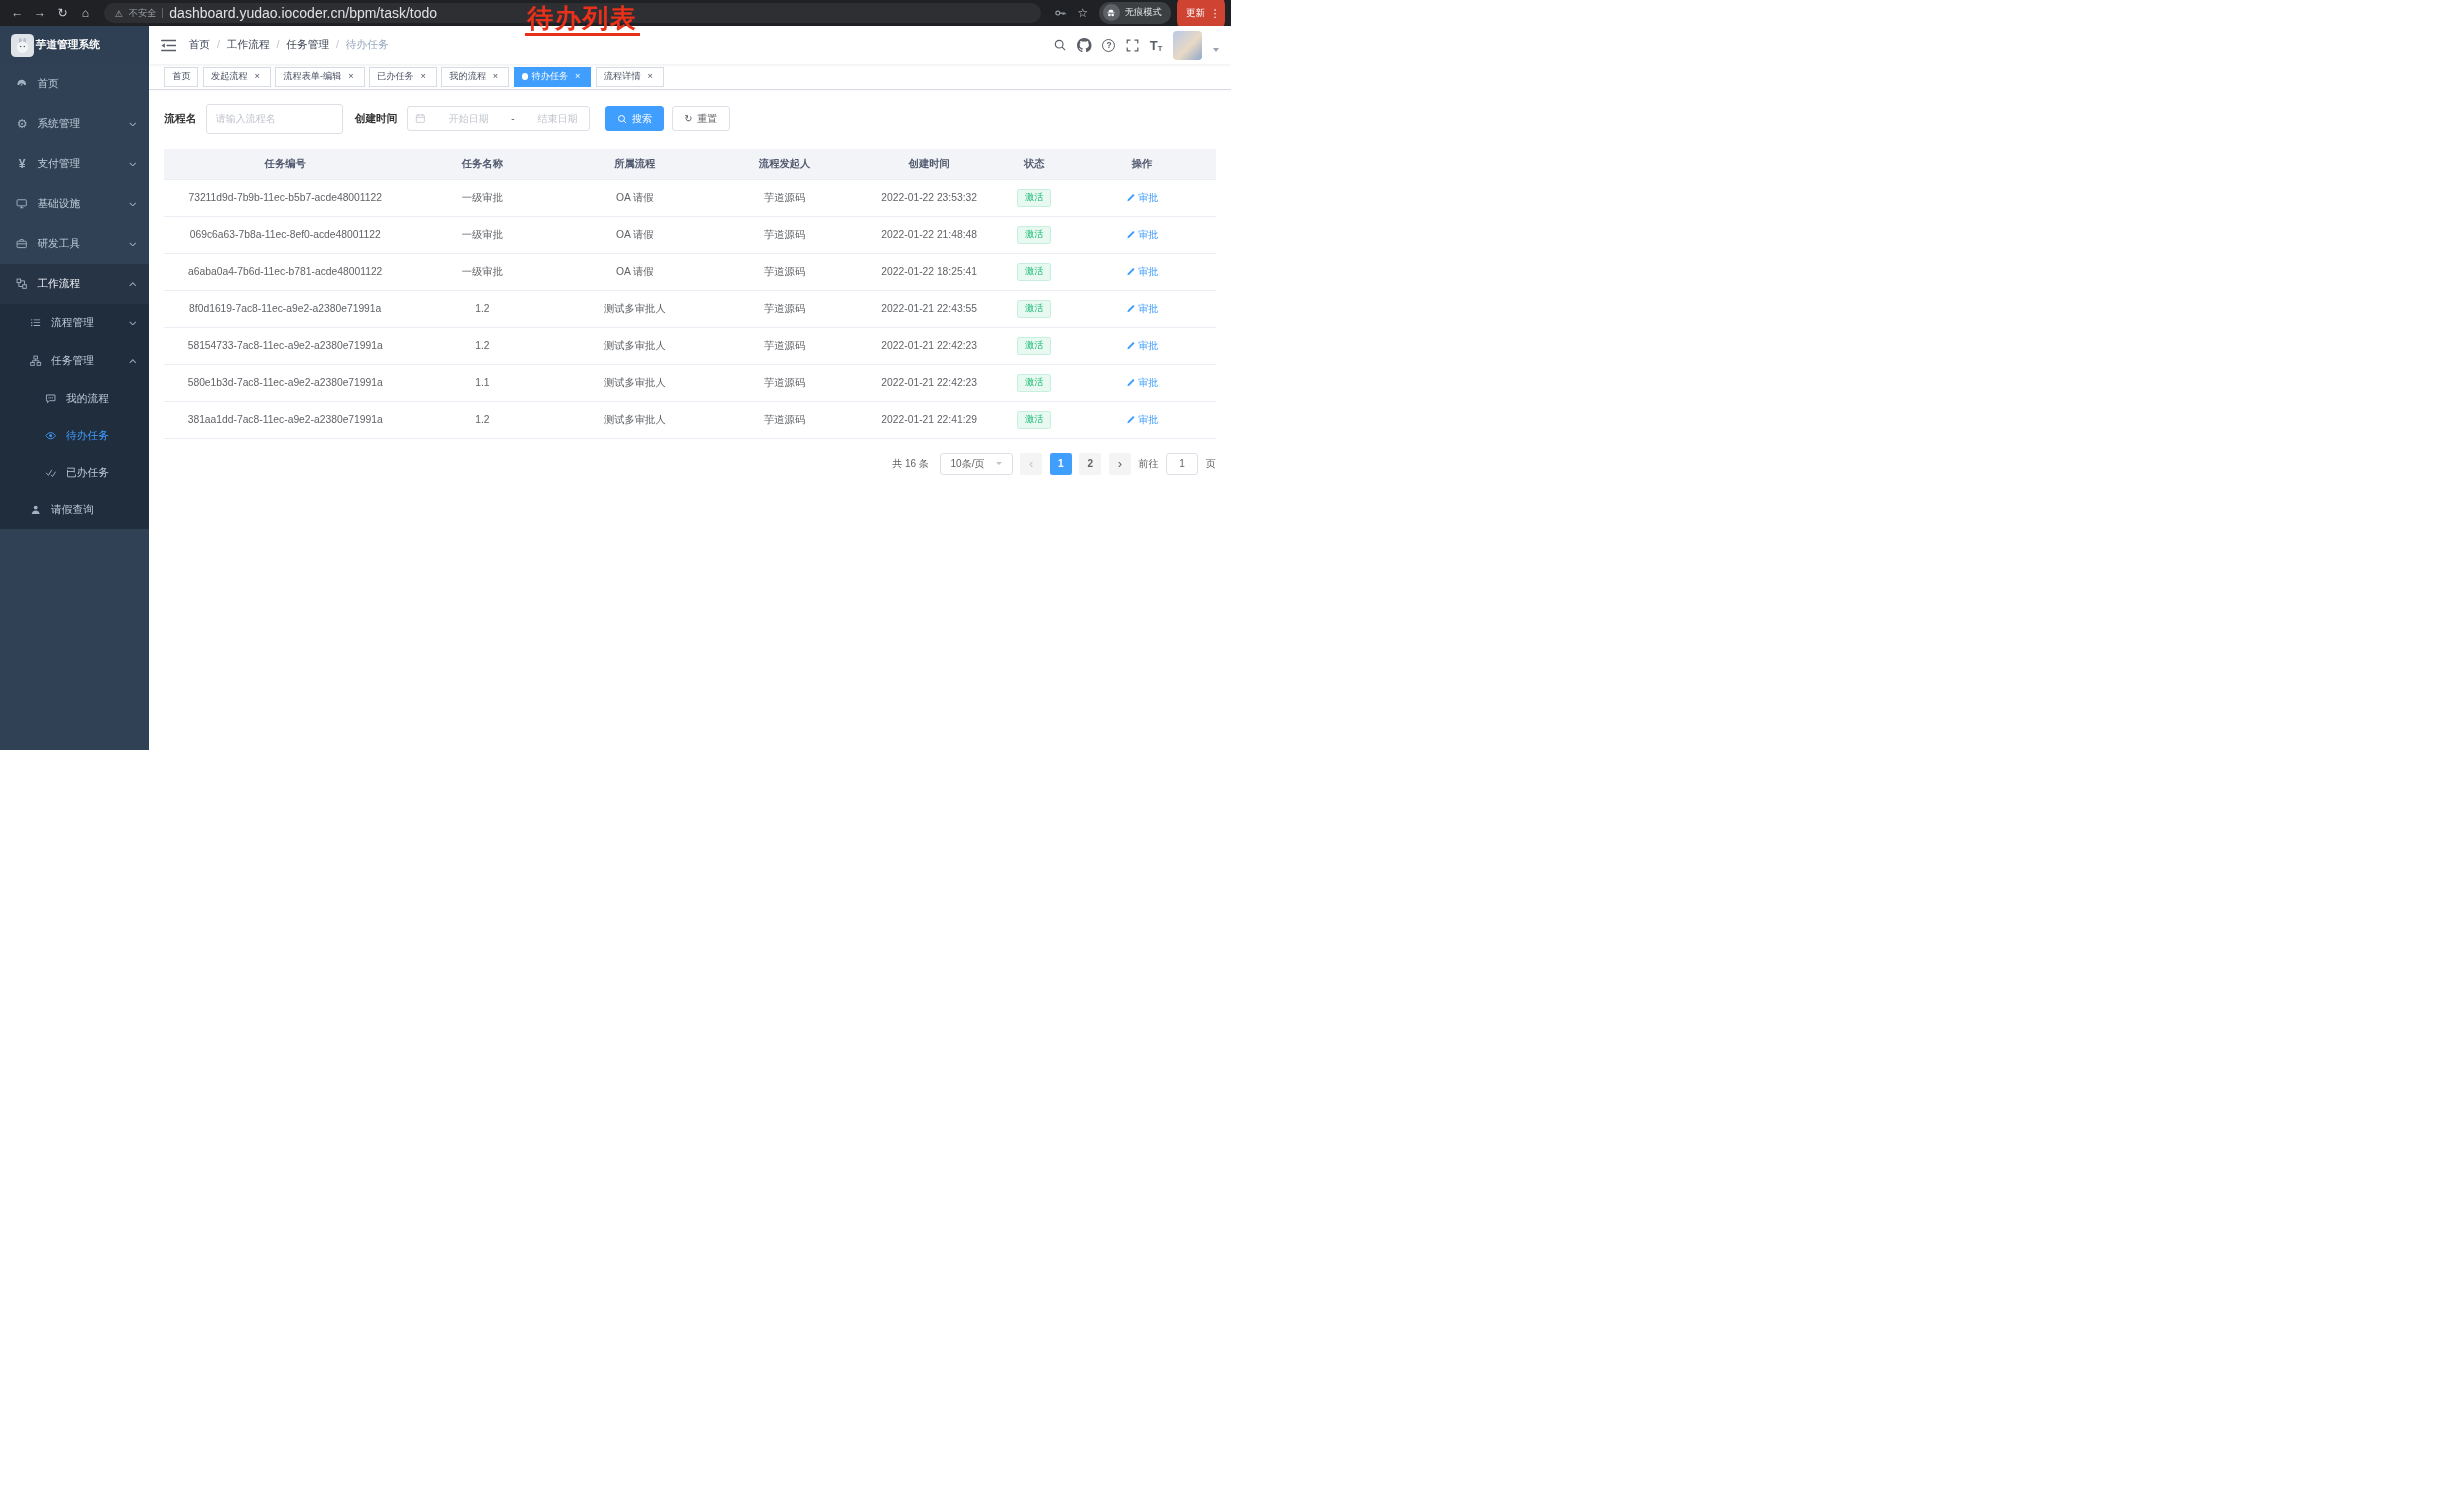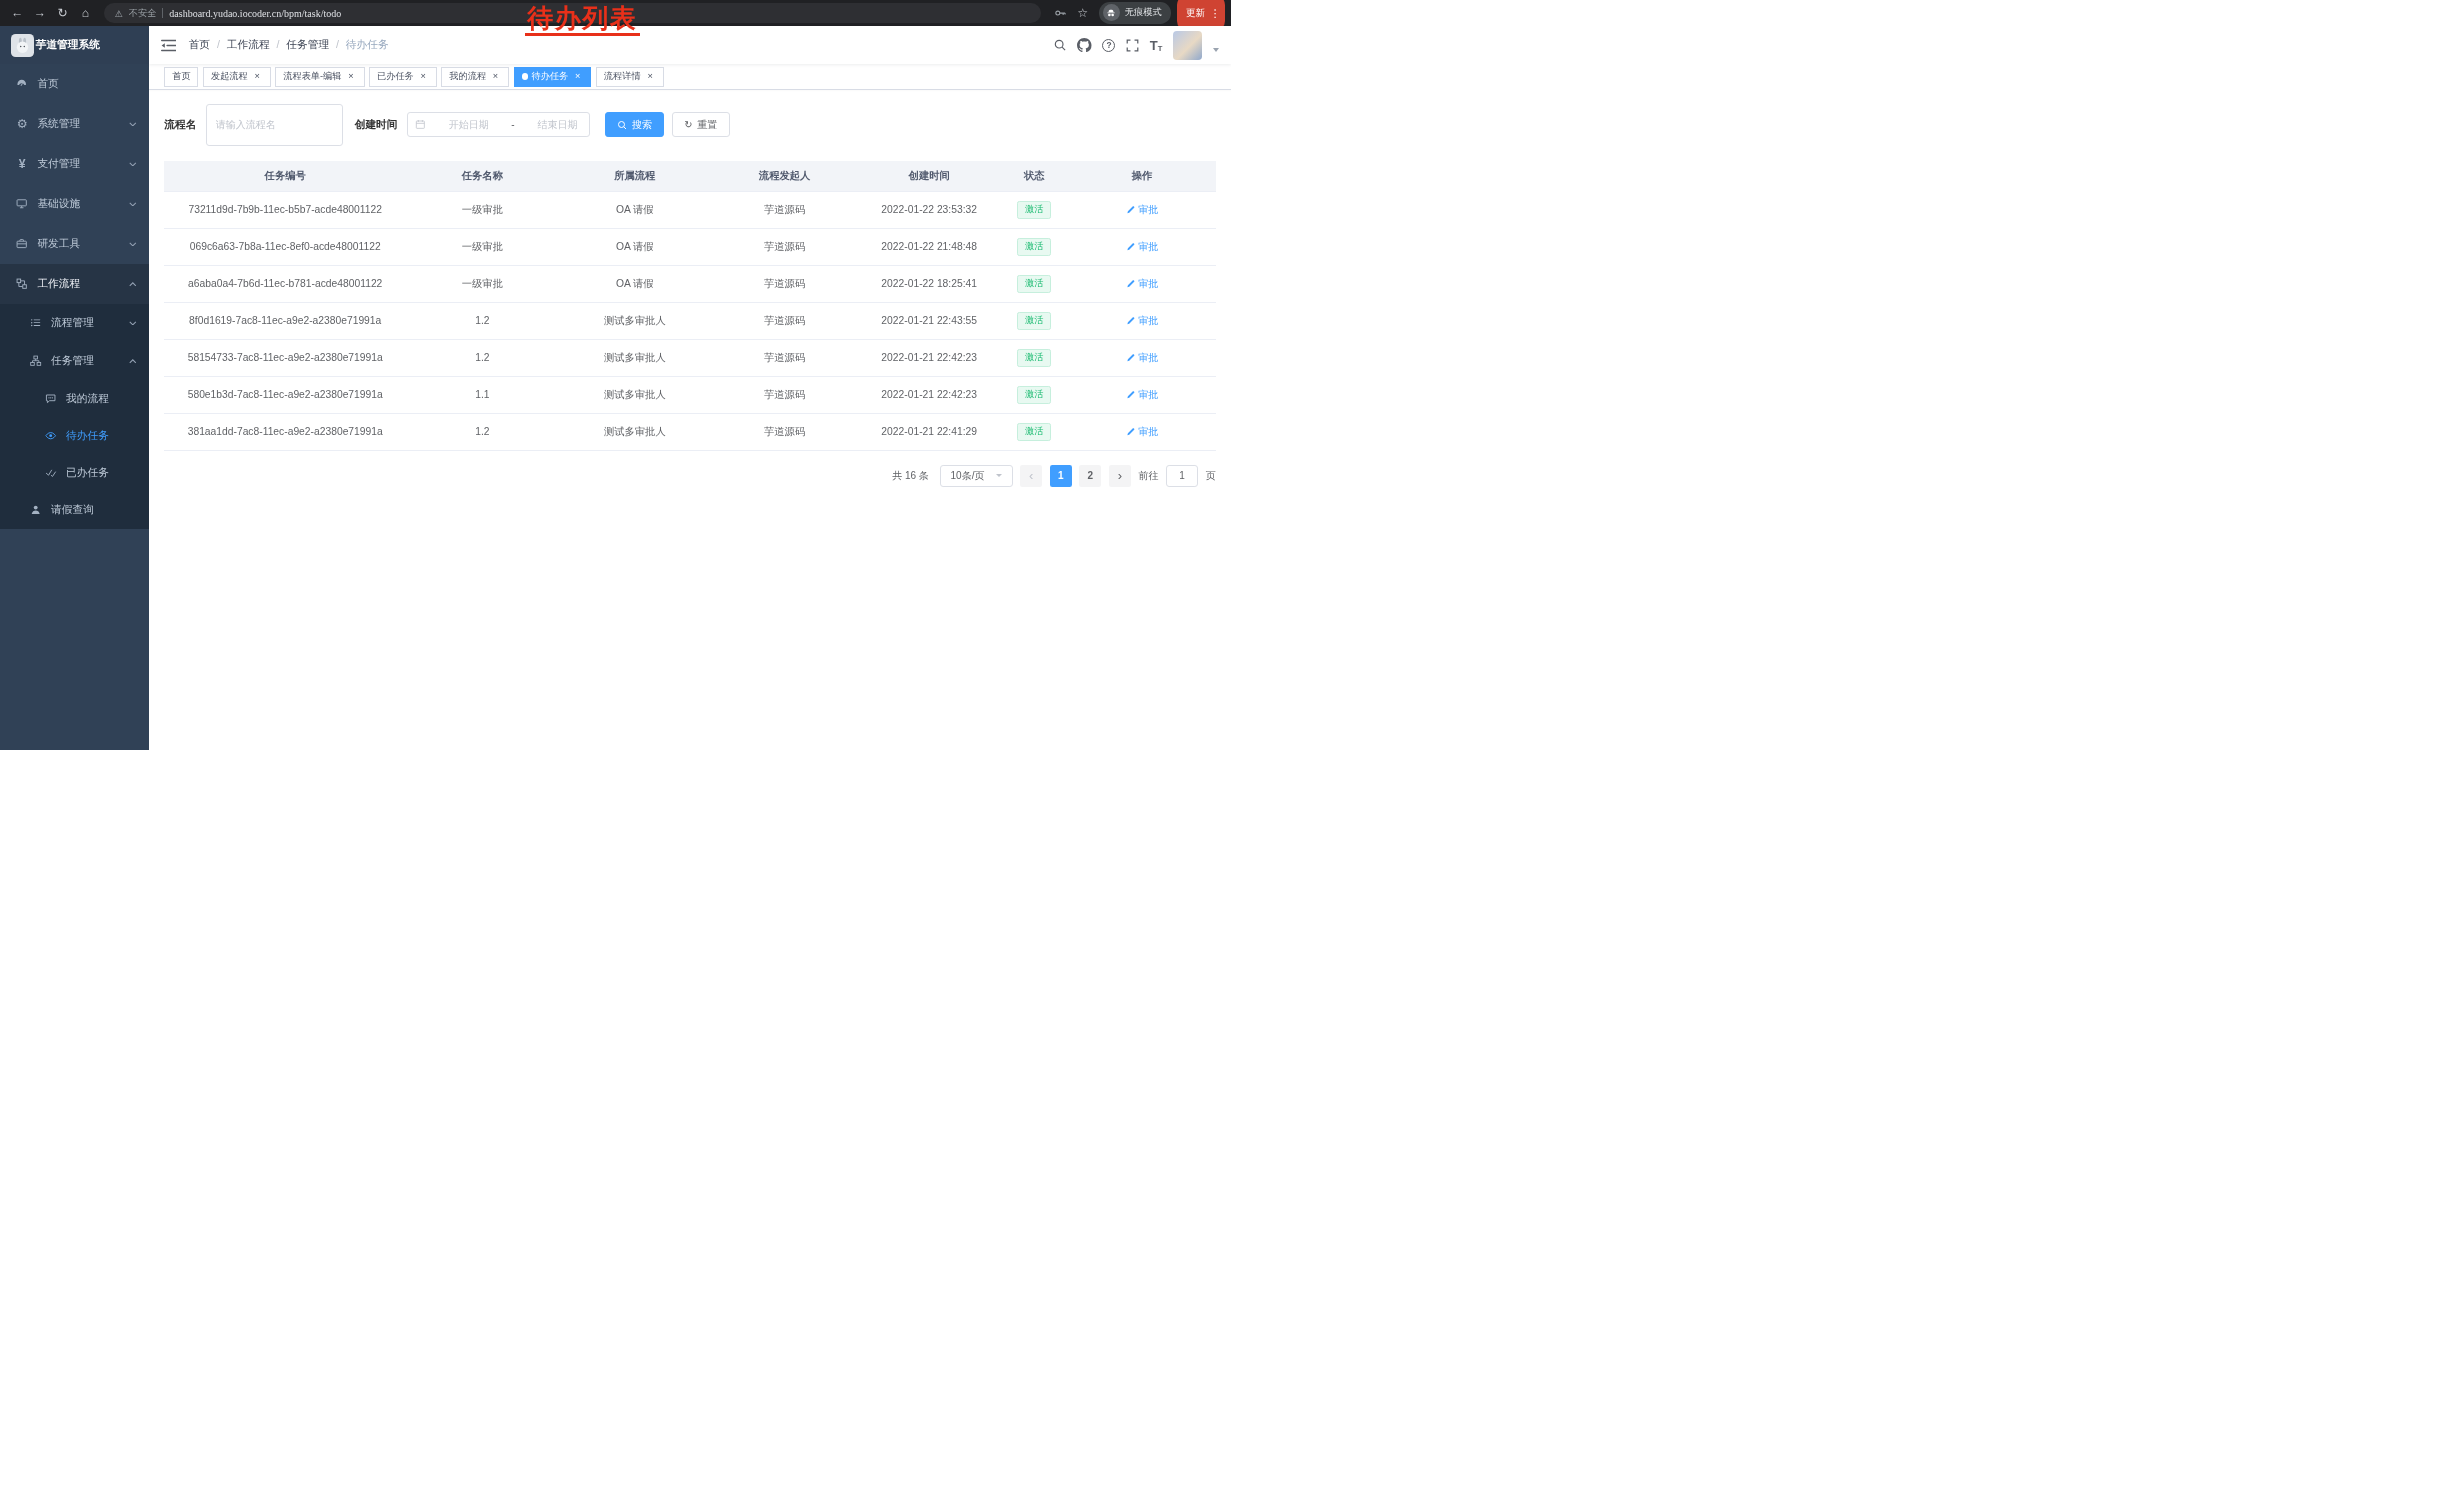--- a/index.html
+++ b/index.html
@@ -7,21 +7,21 @@
   body { font-family: "Liberation Sans", "DejaVu Sans", sans-serif; }
   .screen { width:1231px; height:750px; position:relative; overflow:hidden; display:flex; flex-direction:column; background:#fff; }
 
   
   .chrome { height:26px; background:#202124; display:flex; align-items:center; padding:0 6.1px; gap:1.5px; flex-shrink:0; }
   .cbtn { background:none; border:none; color:#c7cbd1; font-size:12.2px; width:21.4px; height:21.4px; display:flex; align-items:center; justify-content:center; border-radius:50%; cursor:pointer; flex-shrink:0; }
   .omnibox { flex:1; height:20px; background:#2e2f33; border-radius:10px; margin:0 6.1px; display:flex; align-items:center; padding:0 10.7px; gap:6.1px; min-width:0; }
   .warn-ic { color:#9aa0a6; font-size:9.2px; }
   .sec-label { color:#9aa0a6; font-size:9.2px; }
   .om-sep { width:0.8px; height:10.7px; background:#5f6368; }
-  .url { color:#dfe1e5; font-size:10px; white-space:nowrap; overflow:hidden;font-family:Liberation Serif, serif; }
+  .url { color:#dfe1e5; font-size:14px; white-space:nowrap; overflow:hidden; }
   .key-ic svg, .incog-ic svg { display:block; }
   .incog { display:flex; align-items:center; gap:5.3px; background:#3c4043; border-radius:10.7px; height:21.4px; padding:0 9.2px 0 3.1px; margin:0 4.6px; flex-shrink:0; }
   .incog-circle { width:17px; height:17px; border-radius:50%; background:#5f6368; display:flex; align-items:center; justify-content:center; }
   .incog-label { color:#e8eaed; font-size:9.2px; white-space:nowrap; }
   .update-pill { display:flex; align-items:center; gap:4.6px; background:#cf4332; border:none; border-radius:10px; height:36px; padding:0 4.6px 0 9.2px; cursor:pointer; flex-shrink:0; }
   .update-label { color:#fff; font-size:9.5px; }
   .dots { color:#fff; font-size:10.7px; }
 
   
   .annotation { position:absolute; top:3.8px; left:525px; z-index:60; color:#e8301a; font-size:26px; font-weight:700; letter-spacing:1.5px; line-height:1.08; border-bottom:3.1px solid #e8301a; padding:0 2.3px 0.8px; pointer-events:none; }
@@ -67,21 +67,21 @@
   .tag { height:20px; display:inline-flex; align-items:center; gap:3.8px; border:0.8px solid #d8dce5; background:#fff; color:#495060; font-size:9.2px; padding:0 6.9px; cursor:pointer; white-space:nowrap; }
   .tag.active { background:#409eff; border-color:#409eff; color:#fff; }
   .tag-dot { width:6.1px; height:6.1px; border-radius:50%; background:#fff; display:inline-block; }
   .tag-close { width:11.4px; height:11.4px; line-height:10px; text-align:center; border-radius:50%; font-size:9.2px; }
 
   
   .content { flex:1; padding:13.7px 15.3px 0; overflow:hidden; }
   .filterbar { display:flex; align-items:center; margin-bottom:15.3px; }
   .f-label { font-size:10.7px; font-weight:700; color:#333; margin-right:9.2px; white-space:nowrap; }
   .f-label.time { margin-left:12.2px; }
-  .f-input { width:137px; height:42px; border:0.8px solid #dcdfe6; border-radius:3.1px; padding:0 9.2px; font-size:10px; color:#606266; outline:none; font-family:inherit; }
+  .f-input { width:137px; height:30px; border:0.8px solid #dcdfe6; border-radius:3.1px; padding:0 9.2px; font-size:10px; color:#606266; outline:none; font-family:inherit; }
   .f-input::placeholder { color:#c0c4cc; }
   .daterange { width:183px; height:25px; border:0.8px solid #dcdfe6; border-radius:3.1px; display:flex; align-items:center; padding:0 7.6px; gap:19px; cursor:pointer; }
   .cal-ic { color:#c0c4cc; display:flex; }
   .ph { flex:1; text-align:center; color:#c0c4cc; font-size:10px; white-space:nowrap; }
   .range-sep { color:#606266; font-size:10px; }
   .btn { height:25px; border-radius:3.1px; font-size:10px; display:inline-flex; align-items:center; gap:4.6px; padding:0 11.4px; cursor:pointer; font-family:inherit; }
   .btn-primary { background:#409eff; border:0.8px solid #409eff; color:#fff; margin-left:15.3px; }
   .btn-default { background:#fff; border:0.8px solid #dcdfe6; color:#606266; margin-left:7.6px; }
   .btn-ic { display:flex; font-size:10px; line-height:1; }
 

